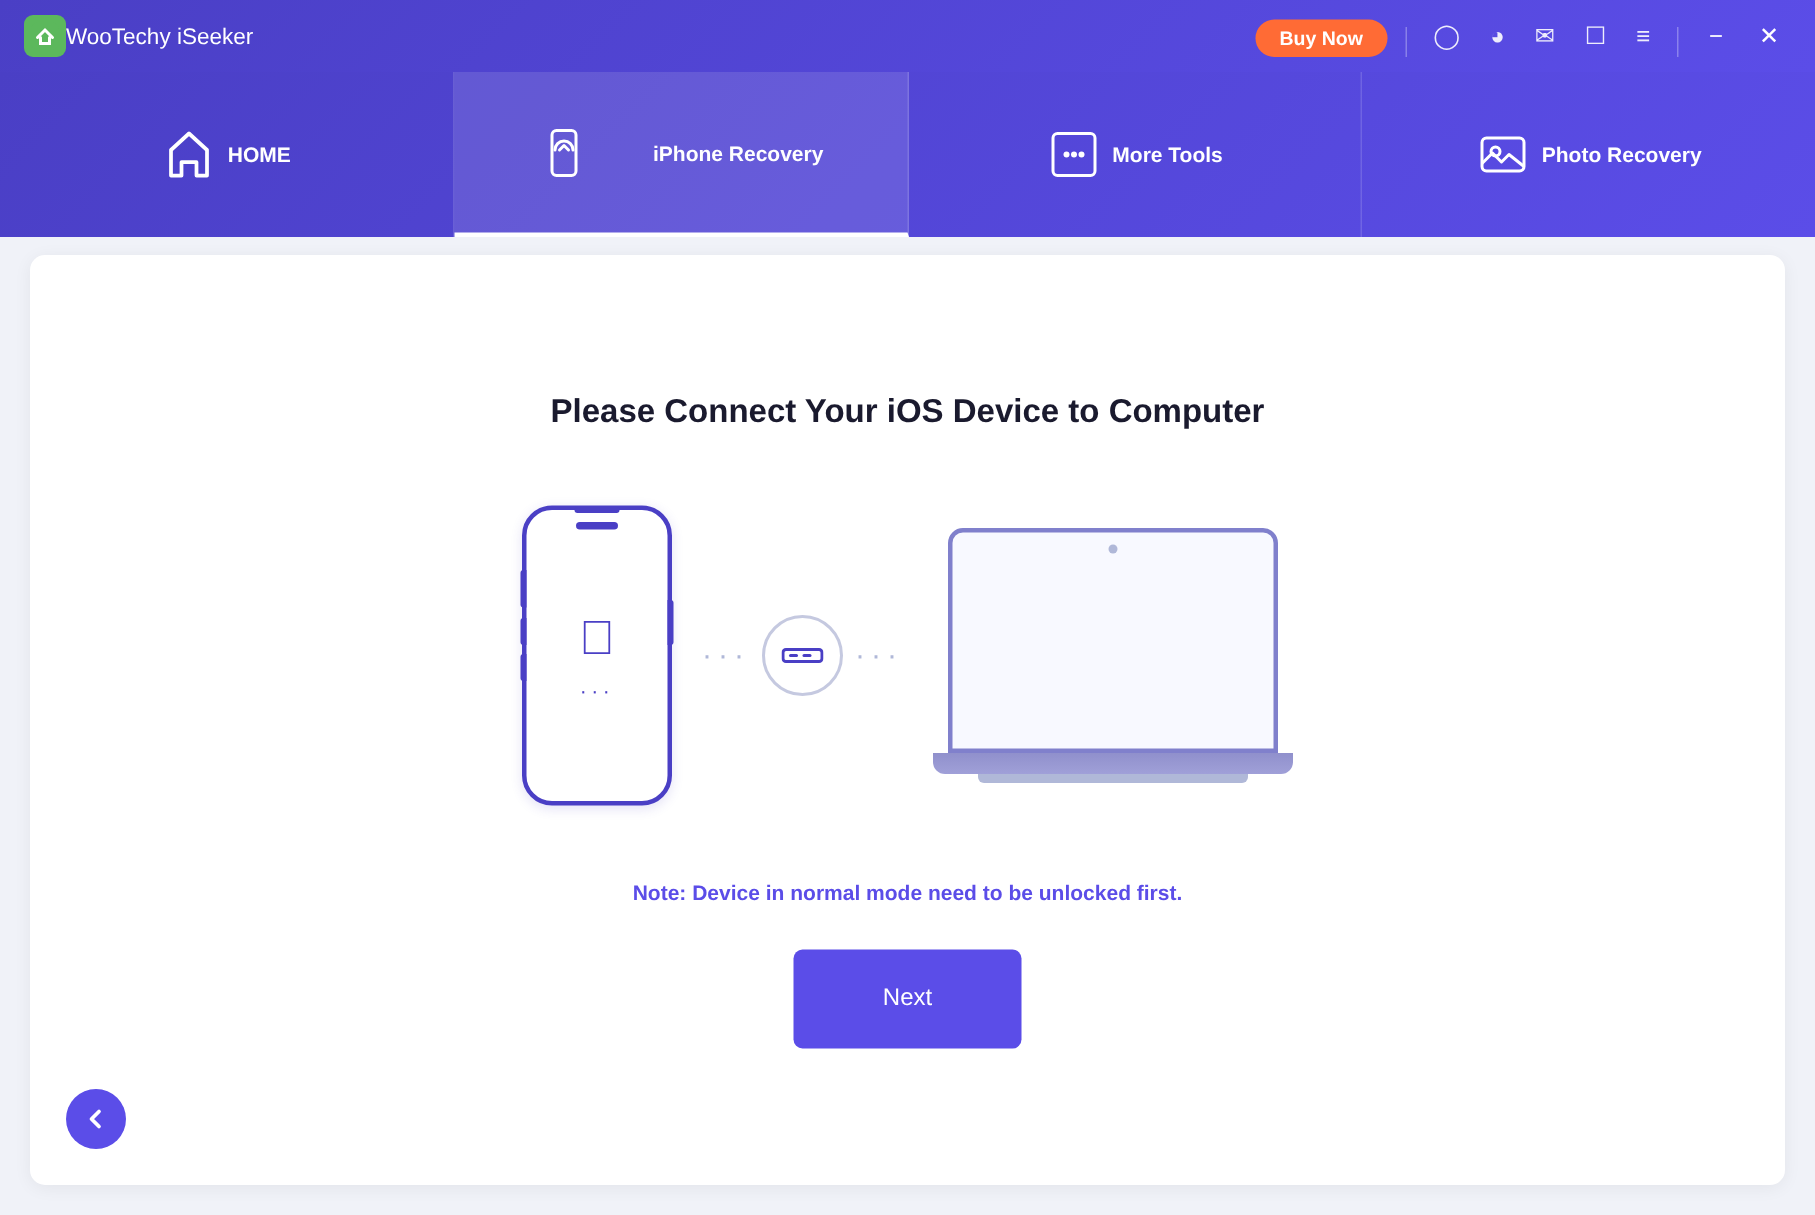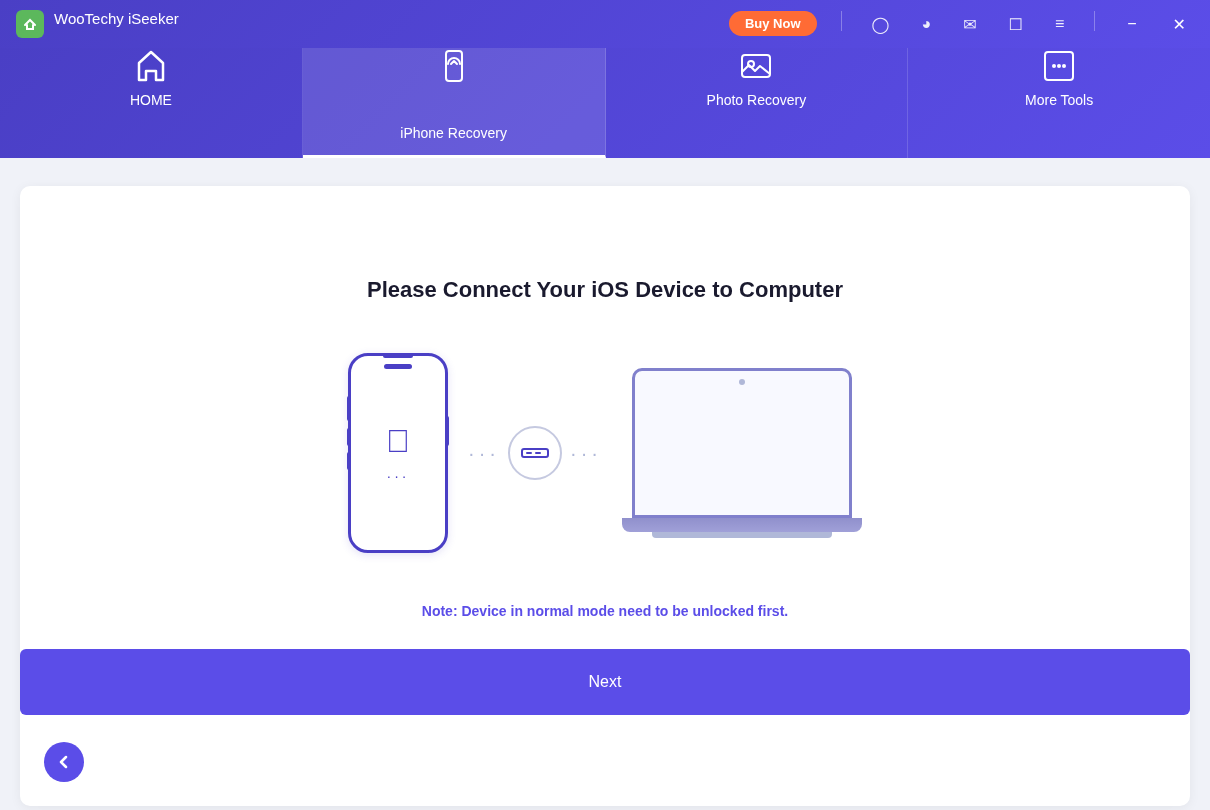--- a/index.html
+++ b/index.html
@@ -5,65 +5,65 @@
     * { margin: 0; padding: 0; box-sizing: border-box; }
     body { width: 1210px; height: 810px; font-family: -apple-system, BlinkMacSystemFont, 'Segoe UI', sans-serif; background: #f0f2f8; overflow: hidden; }
 
     
     .titlebar {
       display: flex; align-items: center;
       background: linear-gradient(135deg, #4a3fc5 0%, #5b4de8 100%);
       height: 48px; padding: 0 16px;
       justify-content: space-between;
     }
-    .titlebar-left { display: flex; align-items: flex-start; gap: 10px; }
+    .titlebar-left { display: flex; align-items: center; }
     .app-logo {
       width: 28px; height: 28px; background: #5cb85c; border-radius: 6px;
       display: flex; align-items: center; justify-content: center;
     }
     .app-logo svg { width: 18px; height: 18px; }
     .app-title { color: white; font-size: 15px; font-weight: 500; }
-    .titlebar-right { display: flex; align-items: flex-start; gap: 20px; }
+    .titlebar-right { display: flex; align-items: flex-end; gap: 8px; }
     .buy-now-btn {
       background: #ff6b35; color: white; border: none; border-radius: 14px;
       padding: 5px 16px; font-size: 13px; font-weight: 600; cursor: pointer;
     }
     .titlebar-icon {
       color: white; font-size: 16px; padding: 4px 6px; cursor: pointer; opacity: 0.9;
     }
     .titlebar-sep { width: 1px; height: 20px; background: rgba(255,255,255,0.3); margin: 0 4px; }
     .win-btn { color: white; font-size: 16px; padding: 4px 8px; cursor: pointer; }
 
     
     .navbar {
       display: flex; background: linear-gradient(135deg, #4a3fc5 0%, #5b4de8 100%);
       height: 110px;
     }
     .nav-item {
-      flex: 1; display: flex; flex-direction: column; align-items: center;
-      gap: 8px; cursor: pointer;
+      flex: 1; display: flex; flex-direction: row; align-items: center;
+      justify-content: center; gap: 8px; cursor: pointer;
       border-right: 1px solid rgba(255,255,255,0.15);
-      color: white; font-size: 14px; font-weight: 400;
+      color: white; font-size: 14px; font-weight: 700;
       position: relative; transition: background 0.2s;
     }
     .nav-item.active {
       background: rgba(255,255,255,0.12);
       border-bottom: 3px solid white;
       gap: 41px;
     }
     .nav-item svg { width: 36px; height: 36px; }
     .nav-item:last-child { border-right: none; }
 
     
     .main-content {
       background: white;
-      margin: 28px 20px;
+      margin: 12px 20px;
       border-radius: 10px;
       height: calc(810px - 48px - 110px - 32px);
-      display: flex; flex-direction: column; justify-content: center;
+      display: flex; flex-direction: column; align-items: center; justify-content: center;
       position: relative;
       box-shadow: 0 2px 12px rgba(0,0,0,0.06);
     }
 
     .page-title {
       font-size: 22px; font-weight: 700; color: #1a1a2e;
       margin-bottom: 50px; text-align: center;
     }
 
     
@@ -207,34 +207,34 @@
   <div class="nav-item active">
     <svg viewBox="0 0 36 36" fill="none">
       <rect x="10" y="3" width="16" height="30" rx="3" stroke="white" stroke-width="2" fill="none"></rect>
       <path d="M24 16C24 12.686 21.314 10 18 10C14.686 10 12 12.686 12 16" stroke="white" stroke-width="2" stroke-linecap="round"></path>
       <path d="M21 16L18 13L15 16" stroke="white" stroke-width="2" stroke-linecap="round" stroke-linejoin="round"></path>
     </svg>
     <span>iPhone Recovery</span>
   </div>
   <div class="nav-item">
     <svg viewBox="0 0 36 36" fill="none">
-      <rect x="4" y="7" width="28" height="22" rx="3" stroke="white" stroke-width="2" fill="none"></rect>
-      <circle cx="13" cy="16" r="3" stroke="white" stroke-width="2" fill="none"></circle>
-      <path d="M4 24L11 17L17 23L22 18L32 26" stroke="white" stroke-width="2" stroke-linejoin="round" fill="none"></path>
-    </svg>
-    <span>Photo Recovery</span>
-  </div>
-  <div class="nav-item">
-    <svg viewBox="0 0 36 36" fill="none">
       <rect x="4" y="4" width="28" height="28" rx="3" stroke="white" stroke-width="2" fill="none"></rect>
       <circle cx="13" cy="18" r="2" fill="white"></circle>
       <circle cx="18" cy="18" r="2" fill="white"></circle>
       <circle cx="23" cy="18" r="2" fill="white"></circle>
     </svg>
     <span>More Tools</span>
+  </div>
+  <div class="nav-item">
+    <svg viewBox="0 0 36 36" fill="none">
+      <rect x="4" y="7" width="28" height="22" rx="3" stroke="white" stroke-width="2" fill="none"></rect>
+      <circle cx="13" cy="16" r="3" stroke="white" stroke-width="2" fill="none"></circle>
+      <path d="M4 24L11 17L17 23L22 18L32 26" stroke="white" stroke-width="2" stroke-linejoin="round" fill="none"></path>
+    </svg>
+    <span>Photo Recovery</span>
   </div>
 </div>
 
 <div class="main-content">
   <h2 class="page-title">Please Connect Your iOS Device to Computer</h2>
 
   <div class="illustration">
 
     <div class="phone-wrapper">
       <div class="phone">

